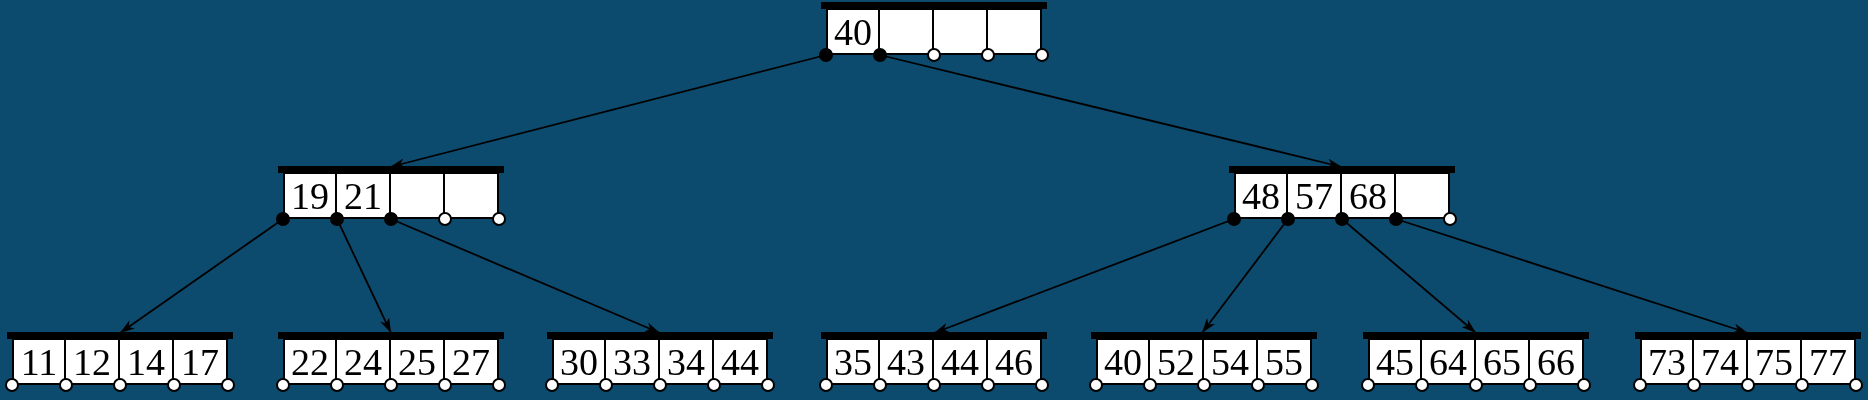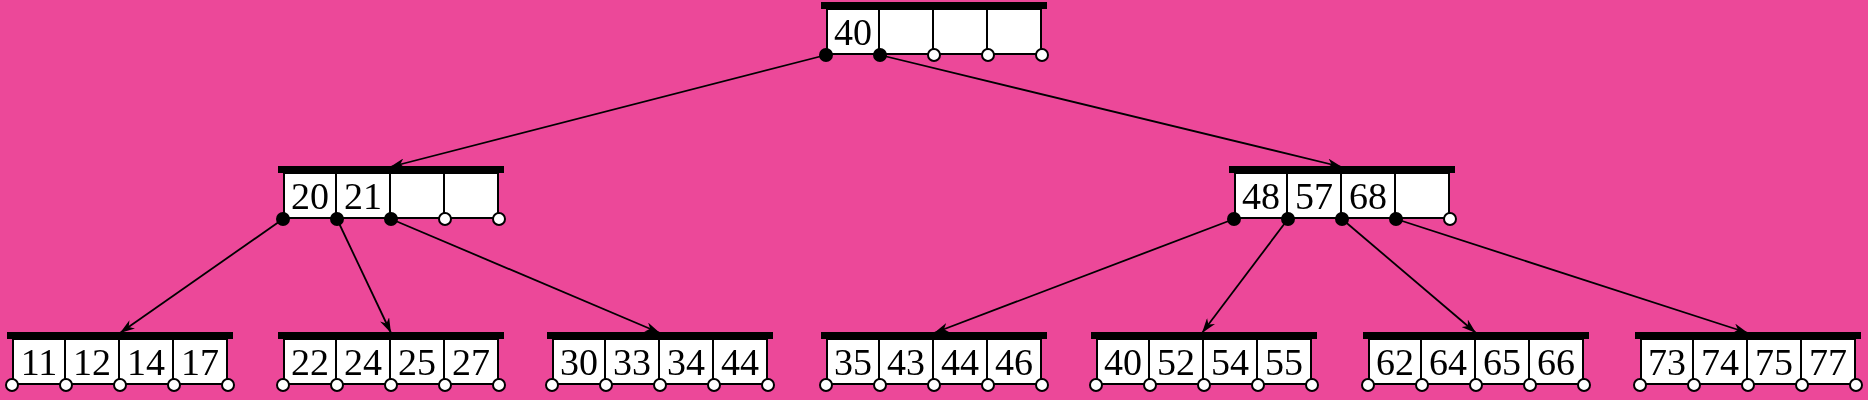--- a/index.html
+++ b/index.html
@@ -1,20 +1,20 @@
 <!DOCTYPE html>
 <html><head>
 <meta charset="utf-8">
 <style>
   html, body { margin: 0; padding: 0; background: #ffffff; }
   #canvas {
     position: relative;
     width: 1868px;
     height: 400px;
-    background: #ec4899;
+    background: #0c4a6e;
     font-family: "Liberation Serif", "DejaVu Serif", serif;
     overflow: hidden;
   }
   #edges-layer {
     position: absolute;
     left: 0; top: 0;
     z-index: 0;
   }
   .bnode { position: absolute; z-index: 1; }
   .topbar {
@@ -83,21 +83,21 @@
       </div>
       <div class="dot filled" style="left: -7px; top: 46px;"></div>
       <div class="dot filled" style="left: 47px; top: 46px;"></div>
       <div class="dot open" style="left: 101px; top: 46px;"></div>
       <div class="dot open" style="left: 155px; top: 46px;"></div>
       <div class="dot open" style="left: 209px; top: 46px;"></div>
     </div>
     <div class="bnode" style="left: 283px; top: 166px;">
       <div class="topbar" style="width: 226px;"></div>
       <div class="cells">
-        <div class="cell">20</div>
+        <div class="cell">19</div>
         <div class="cell">21</div>
         <div class="cell"></div>
         <div class="cell"></div>
       </div>
       <div class="dot filled" style="left: -7px; top: 46px;"></div>
       <div class="dot filled" style="left: 47px; top: 46px;"></div>
       <div class="dot filled" style="left: 101px; top: 46px;"></div>
       <div class="dot open" style="left: 155px; top: 46px;"></div>
       <div class="dot open" style="left: 209px; top: 46px;"></div>
     </div>
@@ -181,21 +181,21 @@
       </div>
       <div class="dot open" style="left: -7px; top: 46px;"></div>
       <div class="dot open" style="left: 47px; top: 46px;"></div>
       <div class="dot open" style="left: 101px; top: 46px;"></div>
       <div class="dot open" style="left: 155px; top: 46px;"></div>
       <div class="dot open" style="left: 209px; top: 46px;"></div>
     </div>
     <div class="bnode" style="left: 1368px; top: 332px;">
       <div class="topbar" style="width: 226px;"></div>
       <div class="cells">
-        <div class="cell">62</div>
+        <div class="cell">45</div>
         <div class="cell">64</div>
         <div class="cell">65</div>
         <div class="cell">66</div>
       </div>
       <div class="dot open" style="left: -7px; top: 46px;"></div>
       <div class="dot open" style="left: 47px; top: 46px;"></div>
       <div class="dot open" style="left: 101px; top: 46px;"></div>
       <div class="dot open" style="left: 155px; top: 46px;"></div>
       <div class="dot open" style="left: 209px; top: 46px;"></div>
     </div>

